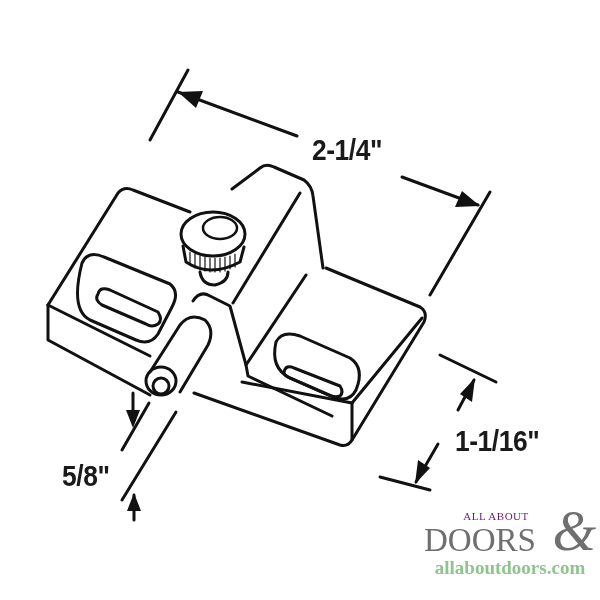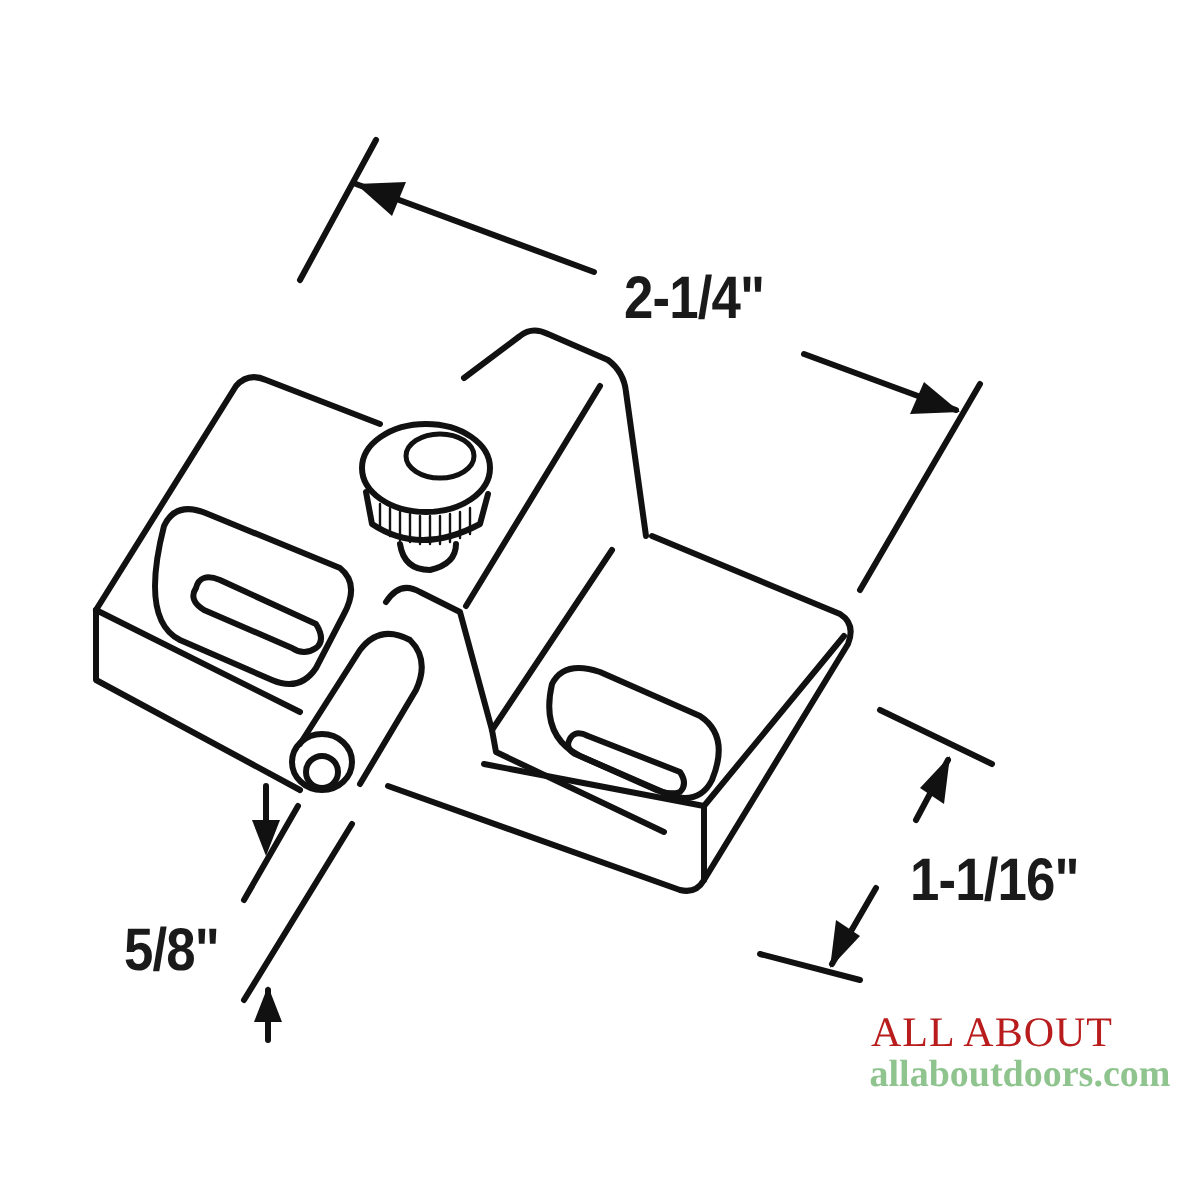--- a/index.html
+++ b/index.html
@@ -10,21 +10,21 @@
     font-family:"Liberation Sans", sans-serif;
     font-weight:bold;
     color:#1a1a1a;
     font-size:30px;
     letter-spacing:-0.5px;
     transform:scaleX(0.88);
     transform-origin:left top;
     white-space:nowrap;
   }
   .logo { position:absolute; left:420px; top:508px; width:180px; text-align:center; font-family:"Liberation Serif", serif; }
-  .logo-top { color:#b91c1c; font-size:21px; letter-spacing:0.5px; line-height:17px; position:relative; left:-14px; }
+  .logo-top { color:#701a75; font-size:11px; letter-spacing:0.5px; line-height:17px; position:relative; left:-14px; }
   .logo-mid { color:#6f6f6f; font-size:33px; line-height:30px; letter-spacing:0px; }
   .logo-row { position:relative; }
   .logo-amp { position:absolute; right:4px; top:-22px; color:#6f6f6f; font-size:56px; font-style:italic; line-height:56px; }
   .logo-url { color:#8fc48f; font-size:19px; font-weight:bold; line-height:22px; margin-top:2px; }
 </style>
 </head>
 <body>
 
 <div class="canvas">
 
@@ -105,15 +105,19 @@
       <ellipse cx="161" cy="386" rx="8" ry="8"></ellipse>
     </g>
   </svg>
 
   <div class="dim-label" style="left:312px; top:133px;">2-1/4"</div>
   <div class="dim-label" style="left:455px; top:424px;">1-1/16"</div>
   <div class="dim-label" style="left:62px; top:459px;">5/8"</div>
 
   <div class="logo">
     <div class="logo-top">ALL ABOUT</div>
+    <div class="logo-row">
+      <div class="logo-mid" style="text-align:left; padding-left:4px;">DOORS</div>
+      <span class="logo-amp">&amp;</span>
+    </div>
     <div class="logo-url">allaboutdoors.com</div>
   </div>
 </div>
 
 </body></html>

